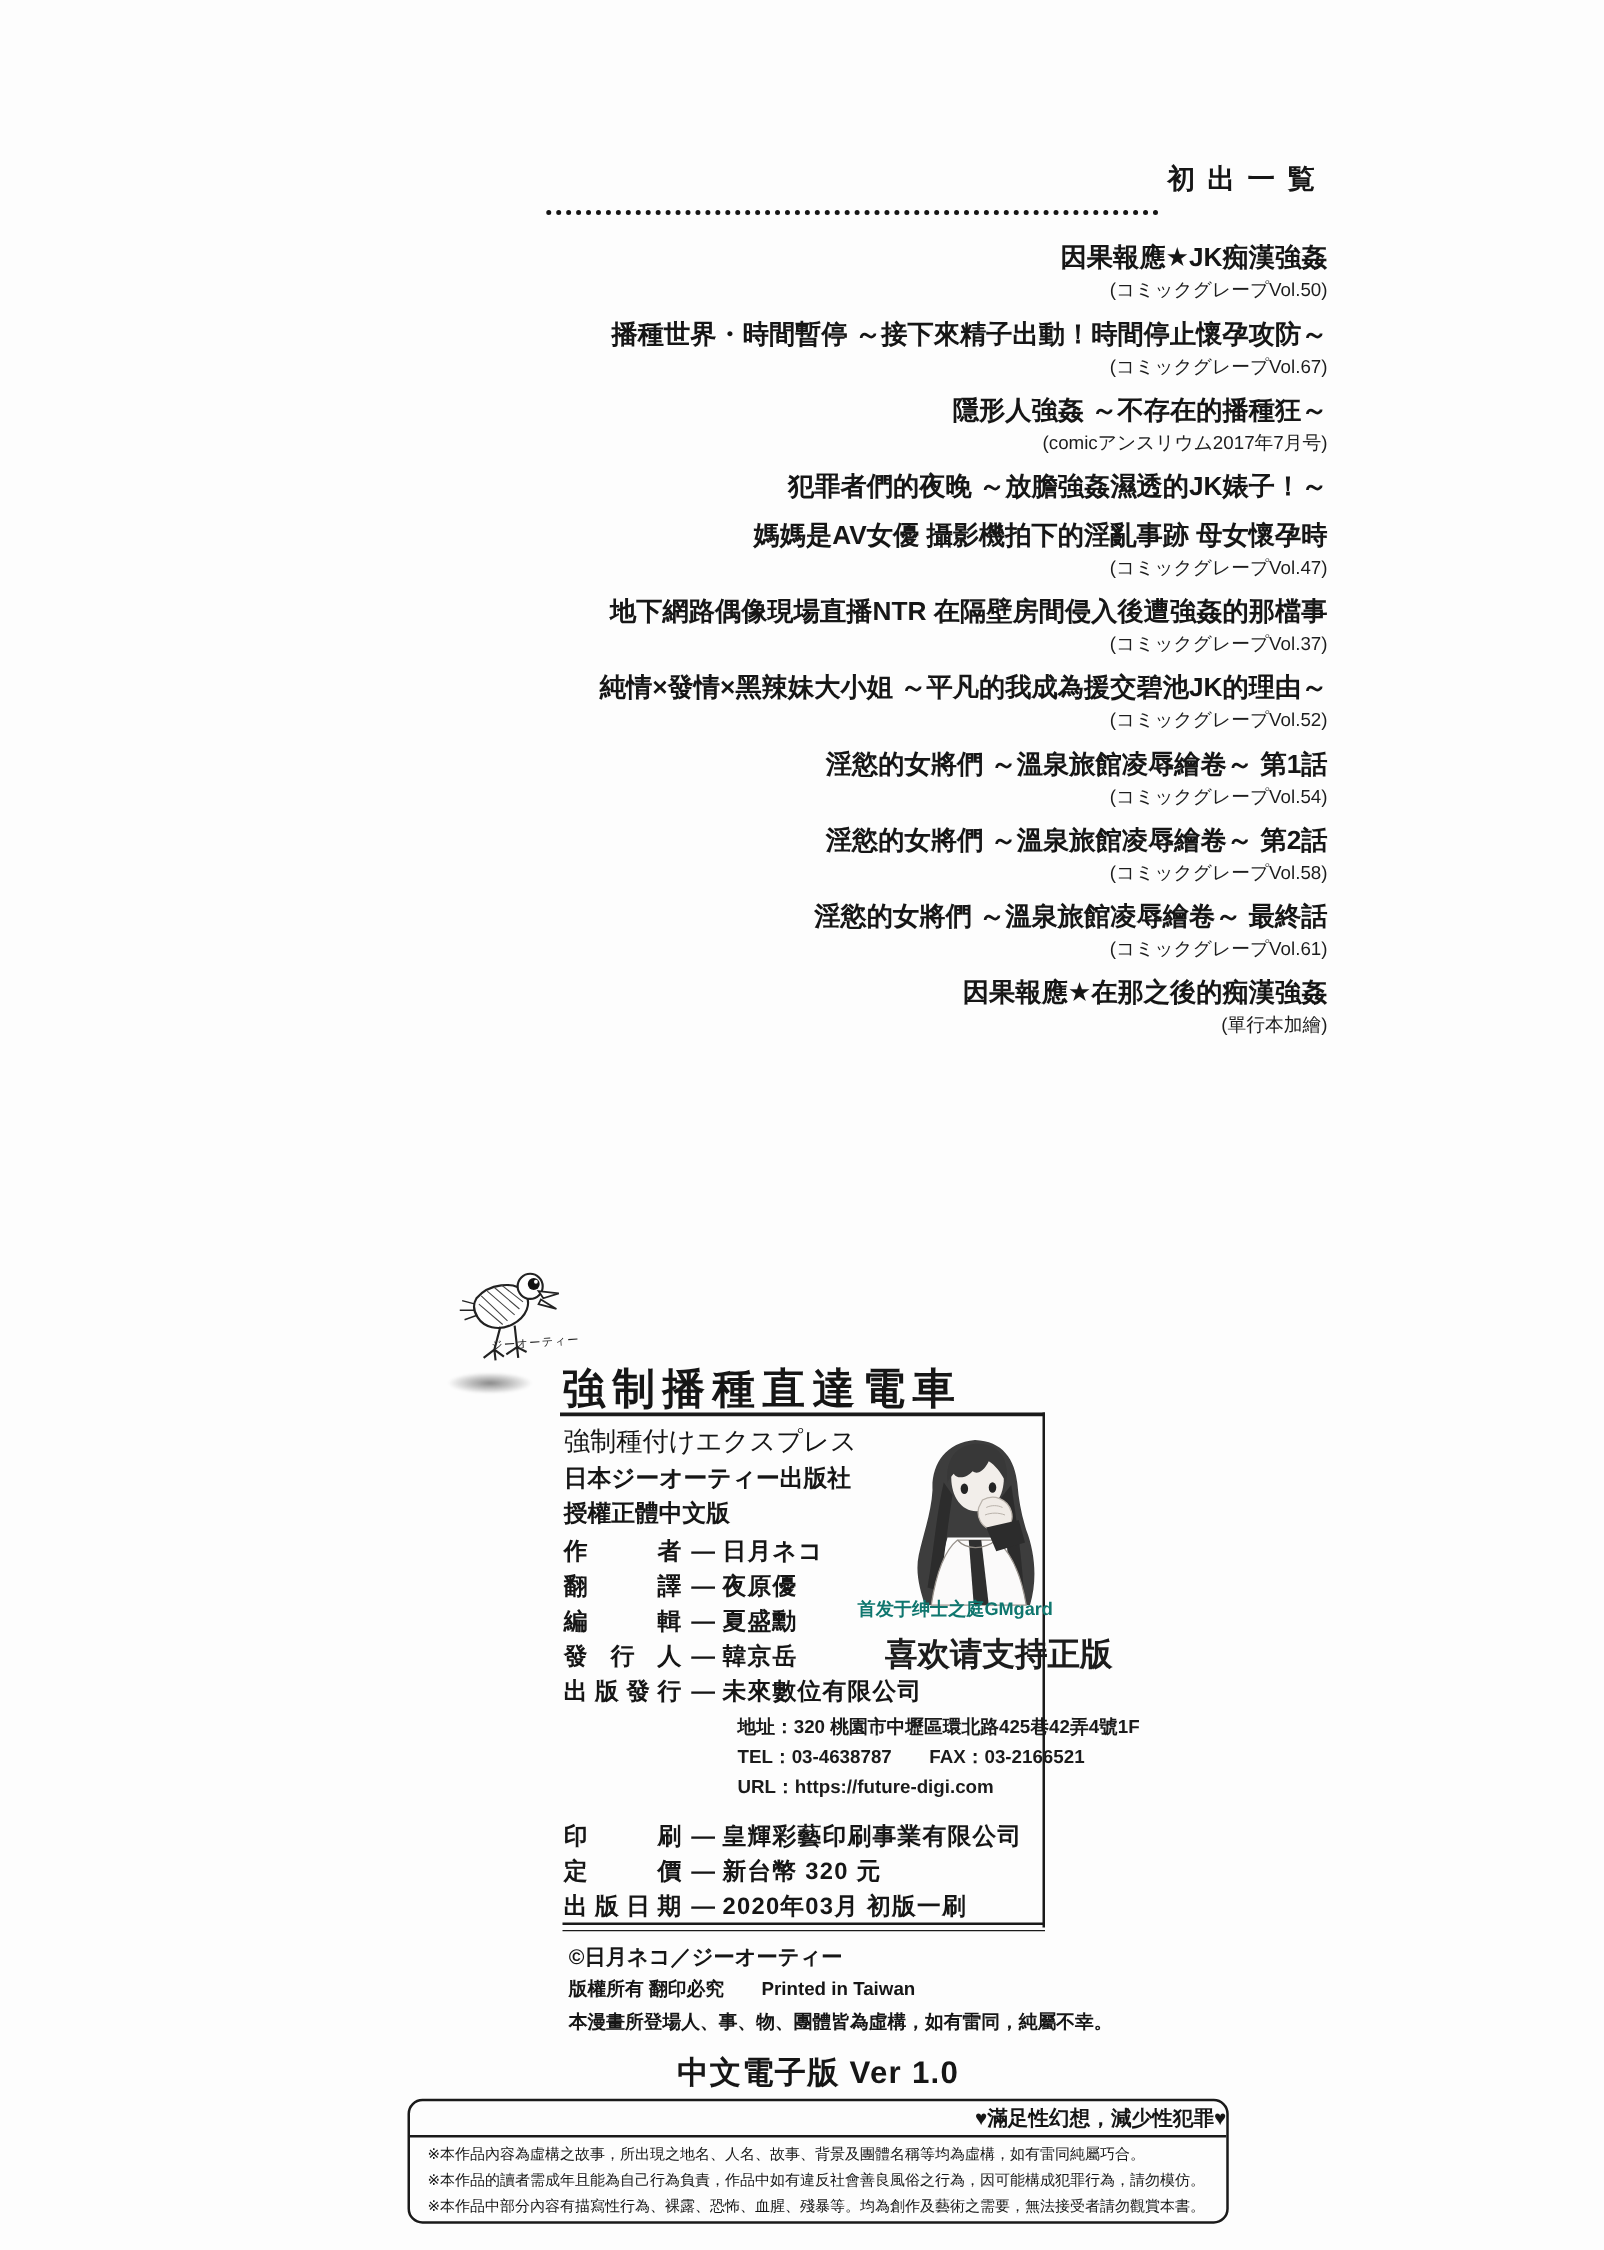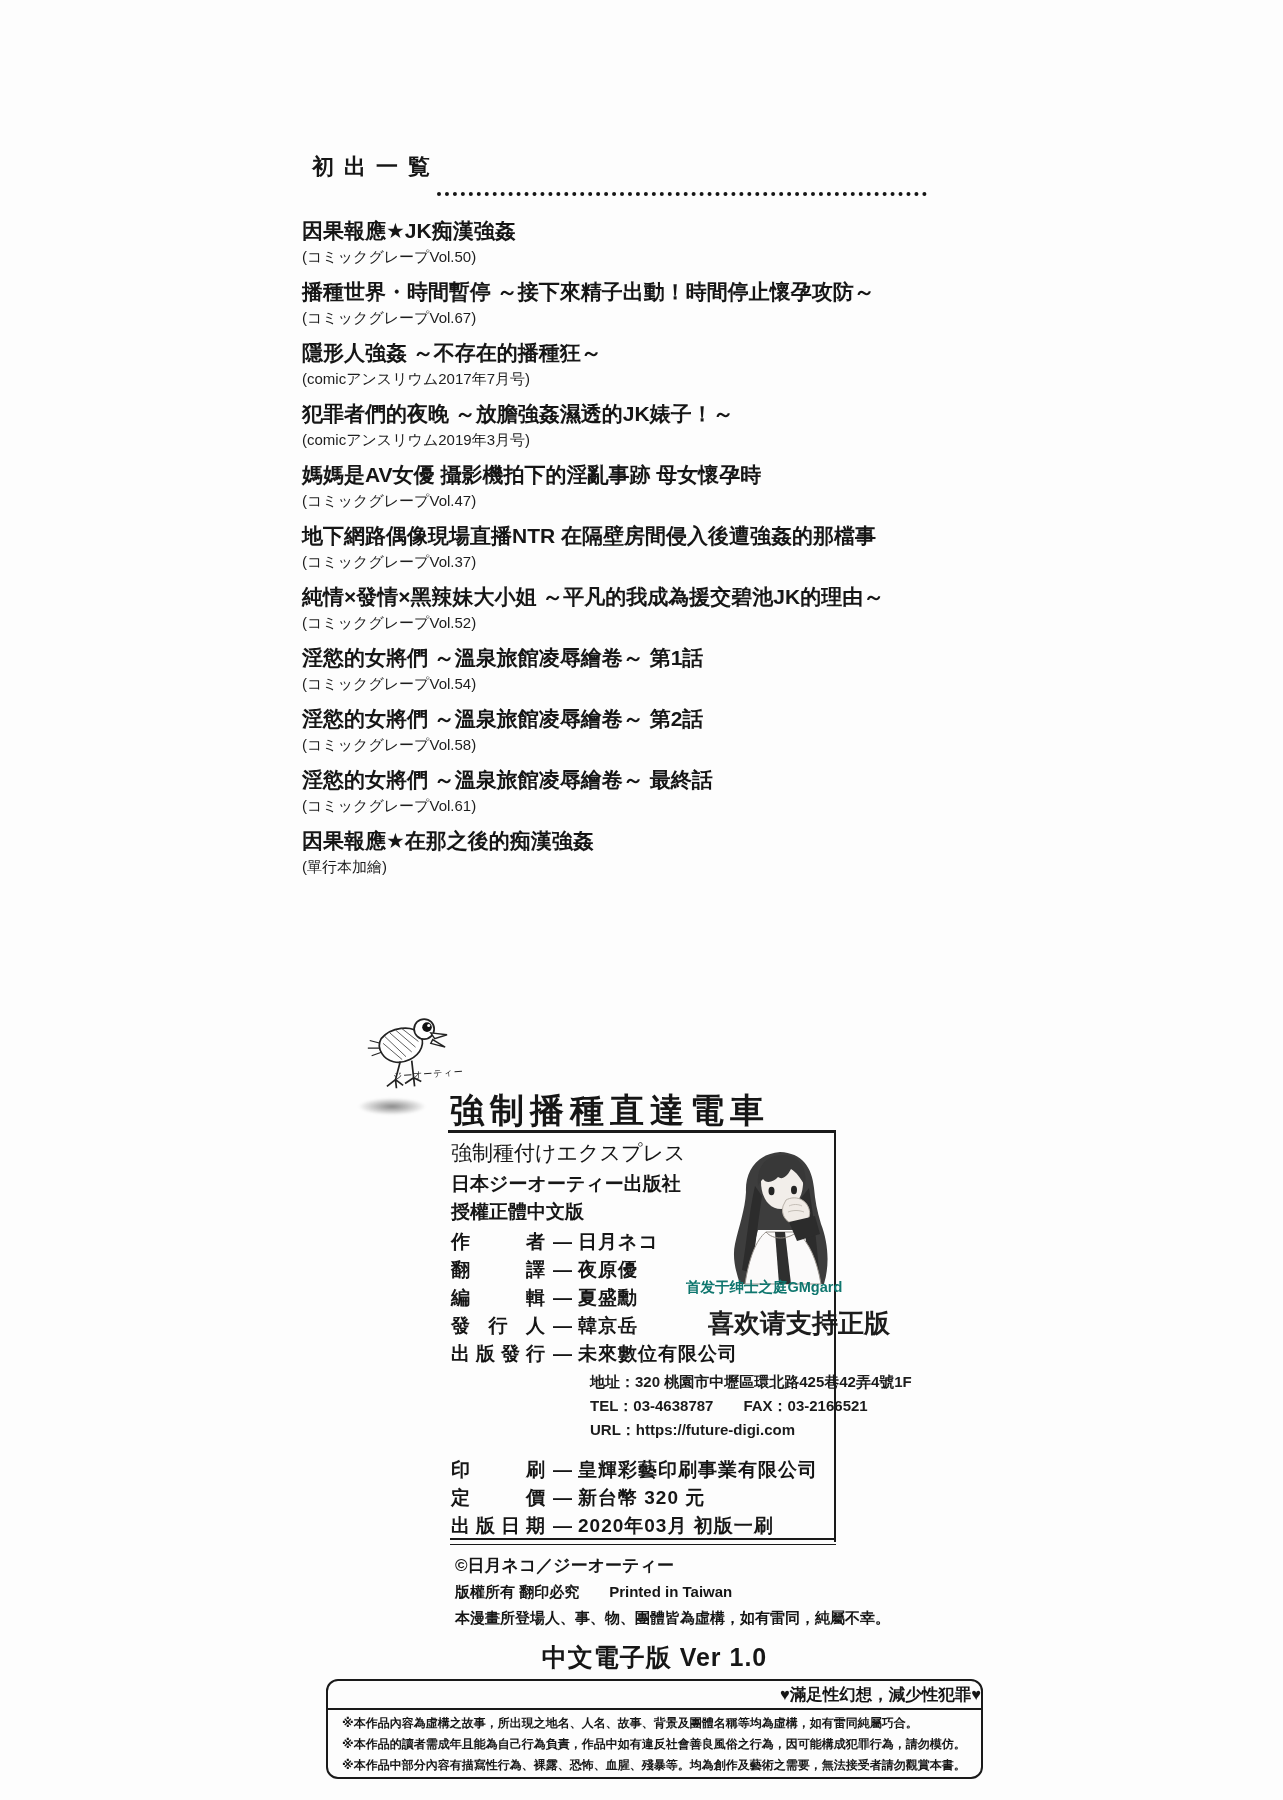--- a/index.html
+++ b/index.html
@@ -2,21 +2,21 @@
 <html><head>
 <meta charset="utf-8">
 <style>
   html,body{margin:0;padding:0;background:#ffffff;}
   .page{
     position:relative;width:1283px;height:1800px;margin:0 auto;
     background:#fdfdfd;color:#161616;overflow:hidden;
     font-family:"Liberation Sans","DejaVu Sans",sans-serif;
   }
   
-  .pub-list{position:absolute;left:302px;top:128px;width:760px;text-align:left;margin-top:24px;}
+  .pub-list{position:absolute;left:302px;top:128px;width:760px;text-align:right;}
   .pub-list h1{
     margin:0 0 10px 0;font-size:22px;font-weight:700;letter-spacing:10px;text-indent:10px;
   }
   .dotted{width:490px;margin:0 auto 20px auto;border-bottom:4px dotted #161616;height:0;}
   .entry{margin-bottom:9px;}
   .entry-title{font-size:21px;font-weight:700;line-height:30px;white-space:nowrap;}
   .entry-source{font-size:15px;font-weight:400;line-height:22px;color:#1d1d1d;}
   
   .bird{position:absolute;left:364px;top:1010px;width:84px;height:82px;}
   .bird-caption{
@@ -57,21 +57,21 @@
   .edition{
     position:absolute;left:326px;top:1641px;width:657px;text-align:center;
     font-size:25px;font-weight:600;letter-spacing:1px;
   }
   .disc-box{
     position:absolute;left:326px;top:1679px;width:657px;height:100px;
     border:2.5px solid #1a1a1a;border-radius:12px;background:#fdfdfd;box-sizing:border-box;
   }
   .disc-head{text-align:right;font-size:16.5px;font-weight:700;padding:3px 0 2px 0;}
   .disc-sep{border:none;border-top:2px solid #1a1a1a;margin:0;}
-  .disc-lines{padding:3px 12px 0 14px;font-size:12px;line-height:21px;font-weight:700;}
+  .disc-lines{padding:3px 12px 0 14px;font-size:12px;line-height:21px;font-weight:400;}
   .disc-lines div{white-space:nowrap;}
 </style>
 </head>
 <body>
 
 <div class="page">
 
   <section class="pub-list">
     <h1>初出一覧</h1>
     <div class="dotted"></div>
@@ -83,21 +83,20 @@
     <div class="entry">
       <div class="entry-title">播種世界・時間暫停 ～接下來精子出動！時間停止懷孕攻防～</div>
       <div class="entry-source">(コミックグレープVol.67)</div>
     </div>
     <div class="entry">
       <div class="entry-title">隱形人強姦 ～不存在的播種狂～</div>
       <div class="entry-source">(comicアンスリウム2017年7月号)</div>
     </div>
     <div class="entry">
       <div class="entry-title">犯罪者們的夜晚 ～放膽強姦濕透的JK婊子！～</div>
-      <div class="entry-source">(comicアンスリウム2019年3月号)</div>
     </div>
     <div class="entry">
       <div class="entry-title">媽媽是AV女優 攝影機拍下的淫亂事跡 母女懷孕時</div>
       <div class="entry-source">(コミックグレープVol.47)</div>
     </div>
     <div class="entry">
       <div class="entry-title">地下網路偶像現場直播NTR 在隔壁房間侵入後遭強姦的那檔事</div>
       <div class="entry-source">(コミックグレープVol.37)</div>
     </div>
     <div class="entry">

